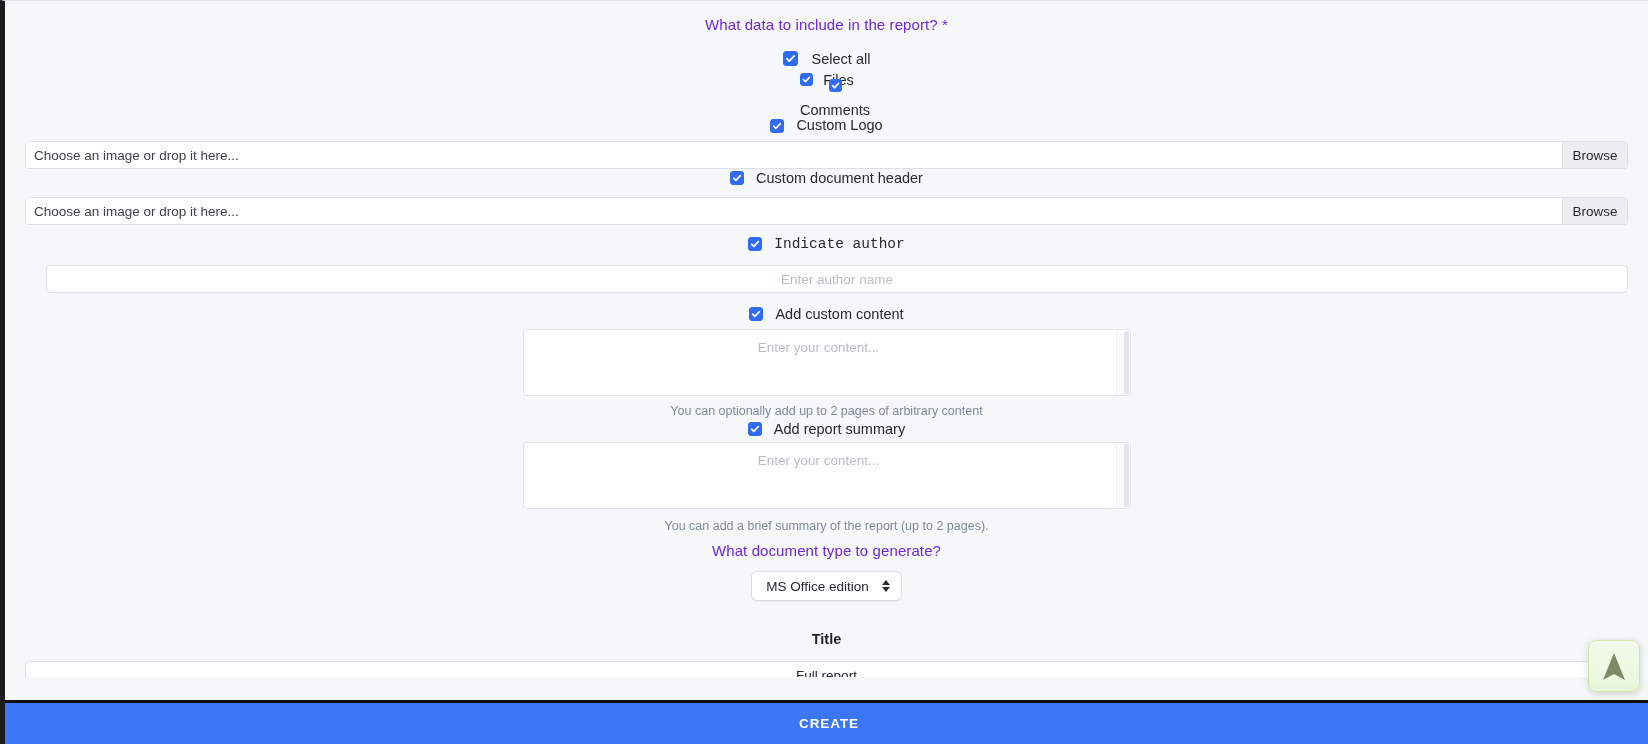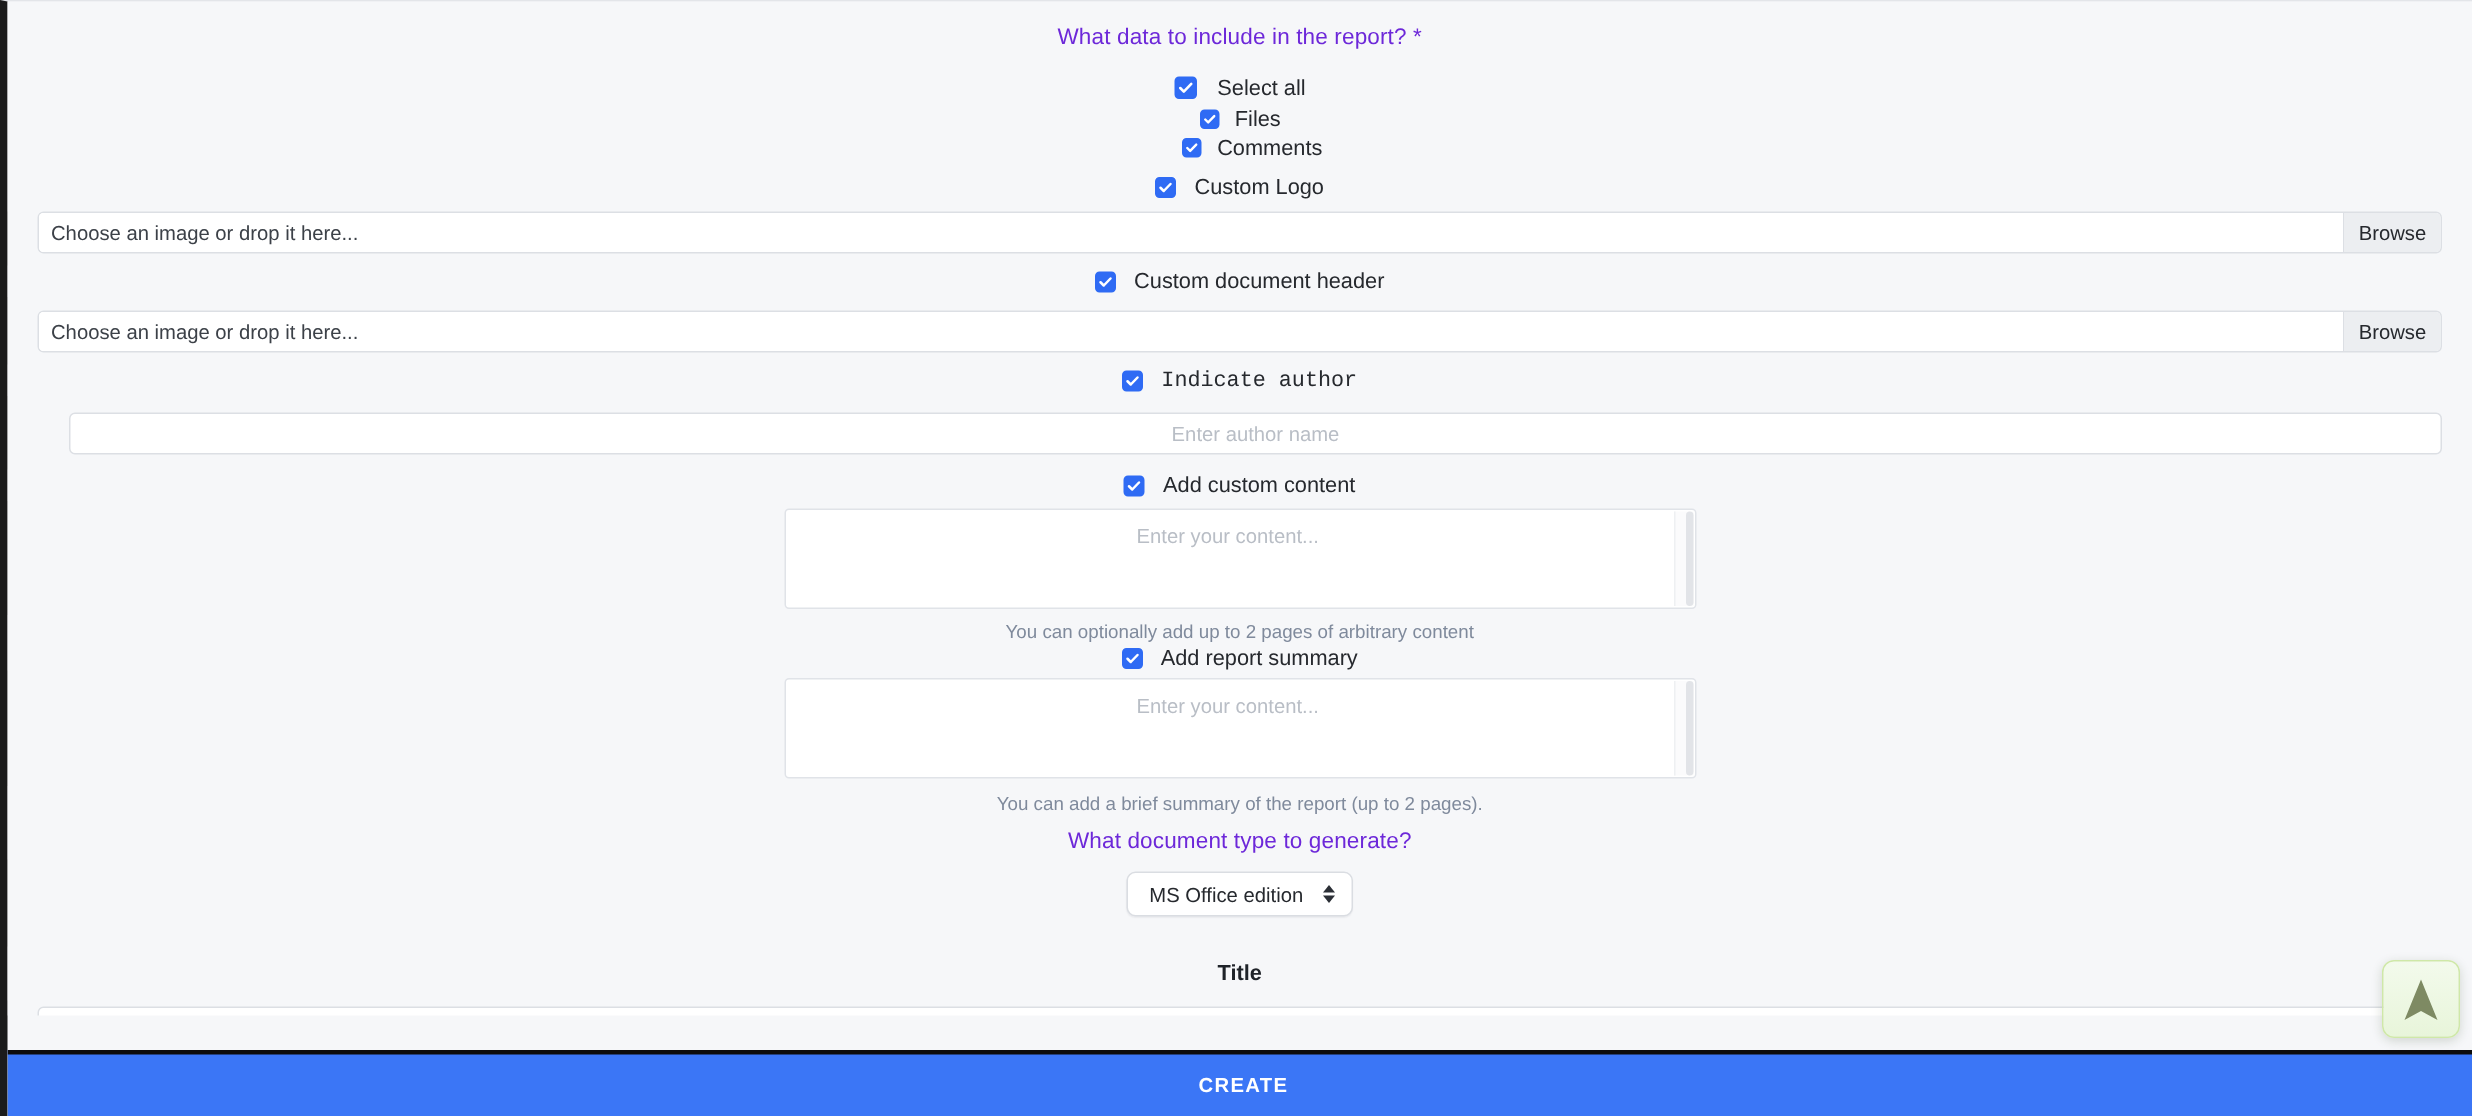--- a/index.html
+++ b/index.html
@@ -309,49 +309,49 @@
         <span class="cb" style="width:13px;height:13px;min-width:13px;">
           <svg width="9" height="9" viewBox="0 0 12 12" aria-hidden="true">
             <path d="M2 6.2 L4.6 8.8 L10 3.2" fill="none" stroke="#ffffff" stroke-width="2.1" stroke-linecap="round" stroke-linejoin="round"></path>
           </svg>
         </span>
         <span class="cb-label">Files</span>
       </div>
     </div>
 
     <div class="row" style="height:19px;">
-      <div class="check-row" style="gap:10px; padding-left:17px;">
+      <div class="check-row" style="gap:10px; padding-left:17px;flex-direction:column;">
         <span class="cb" style="width:13px;height:13px;min-width:13px;">
           <svg width="9" height="9" viewBox="0 0 12 12" aria-hidden="true">
             <path d="M2 6.2 L4.6 8.8 L10 3.2" fill="none" stroke="#ffffff" stroke-width="2.1" stroke-linecap="round" stroke-linejoin="round"></path>
           </svg>
         </span>
         <span class="cb-label">Comments</span>
       </div>
     </div>
 
     <div class="row" style="height:33px;">
-      <div class="check-row" style="gap:12px;">
+      <div class="check-row" style="gap:12px;align-items:flex-end;">
         <span class="cb" style="width:14px;height:14px;min-width:14px;">
           <svg width="10" height="10" viewBox="0 0 12 12" aria-hidden="true">
             <path d="M2 6.2 L4.6 8.8 L10 3.2" fill="none" stroke="#ffffff" stroke-width="2" stroke-linecap="round" stroke-linejoin="round"></path>
           </svg>
         </span>
         <span class="cb-label">Custom Logo</span>
       </div>
     </div>
 
     <div class="file-row" style="height:26px;">
       <div class="file-group">
         <div class="file-fake-input">Choose an image or drop it here...</div>
         <div class="browse-btn">Browse</div>
       </div>
     </div>
 
-    <div class="row" style="height:21px; margin-top:10px;">
+    <div class="row" style="height:21px; margin-top:0;">
       <div class="check-row" style="gap:12px;">
         <span class="cb" style="width:14px;height:14px;min-width:14px;">
           <svg width="10" height="10" viewBox="0 0 12 12" aria-hidden="true">
             <path d="M2 6.2 L4.6 8.8 L10 3.2" fill="none" stroke="#ffffff" stroke-width="2" stroke-linecap="round" stroke-linejoin="round"></path>
           </svg>
         </span>
         <span class="cb-label">Custom document header</span>
       </div>
     </div>
 

